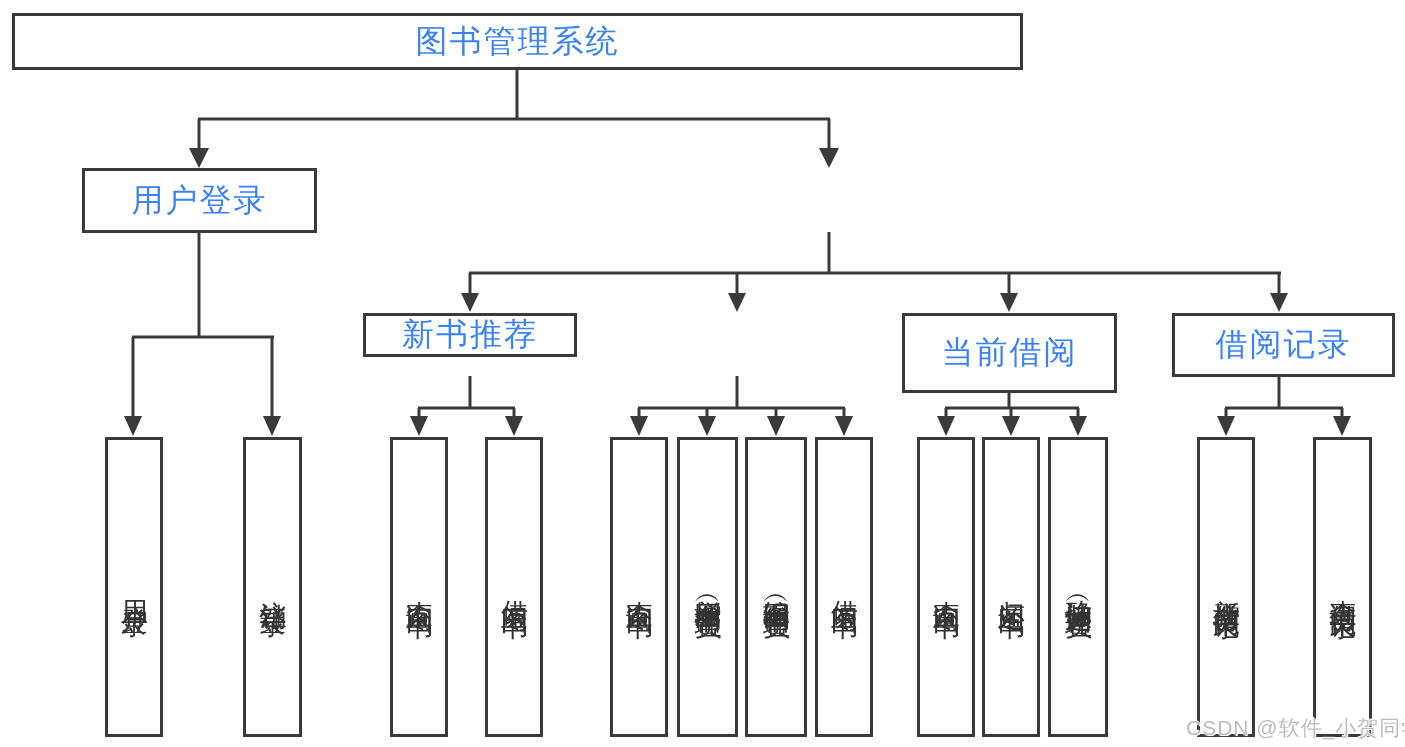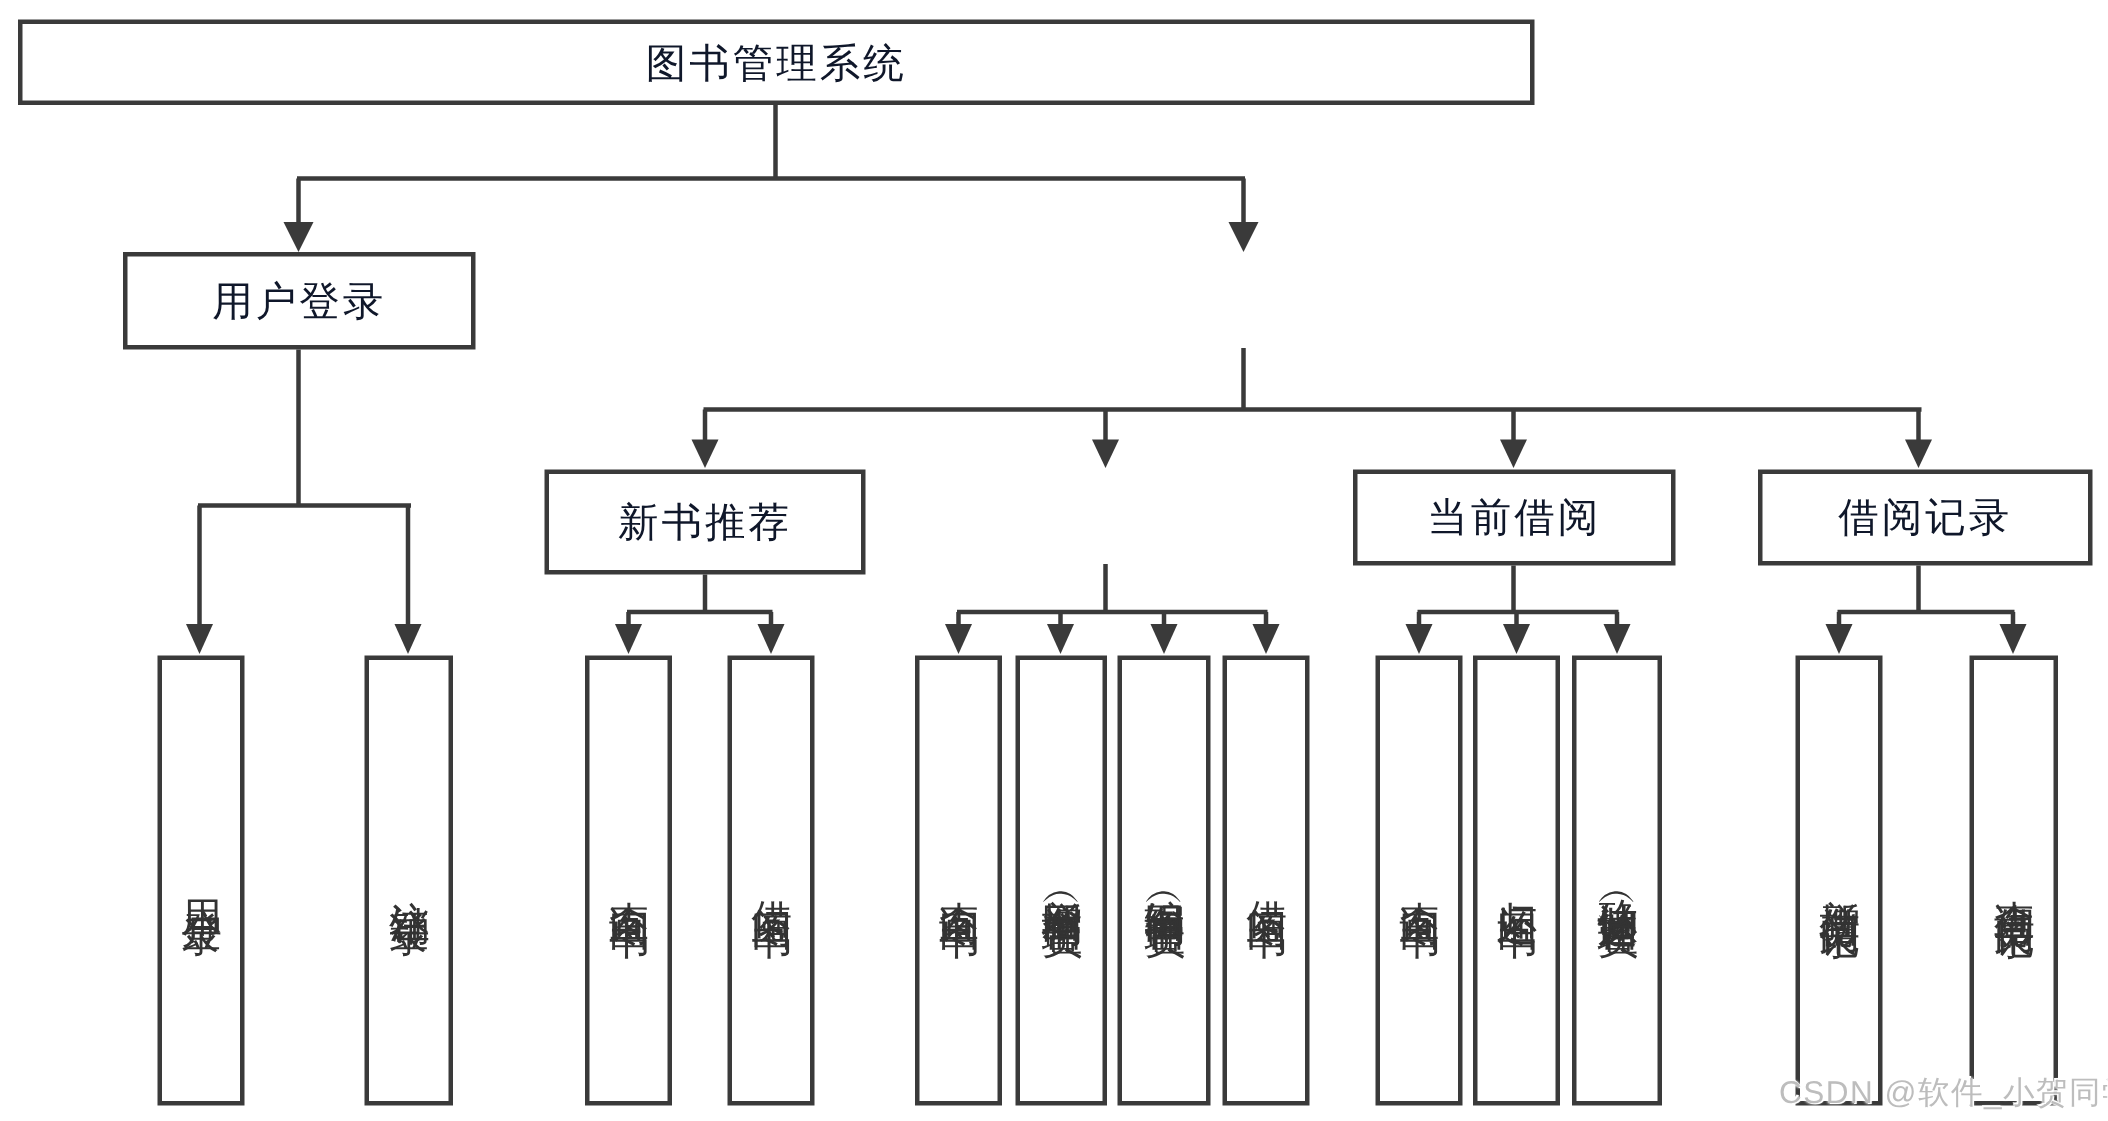--- a/index.html
+++ b/index.html
@@ -10,22 +10,22 @@
     font-family:"Liberation Sans","DejaVu Sans",sans-serif;
     overflow:hidden;
   }
   #wires{position:absolute;left:0;top:0;width:1405px;height:747px;}
   .box{
     position:absolute;
     box-sizing:border-box;
     border:3px solid #3a3a3a;
     background:#ffffff;
     display:flex;align-items:center;justify-content:center;
-    color:#0f172a;
-    font-size:27px;
+    color:#3b82f6;
+    font-size:32px;
     letter-spacing:2px;
     white-space:nowrap;
   }
   .vbox{
     position:absolute;
     box-sizing:border-box;
     border:3px solid #3a3a3a;
     background:#ffffff;
     display:flex;align-items:center;justify-content:center;
     color:#333333;
@@ -138,24 +138,24 @@
   </svg>
 
   <div class="box" style="left:12px;top:13px;width:1011px;height:57px;">
     <span>图书管理系统</span>
   </div>
 
   <div class="box" style="left:82px;top:168px;width:235px;height:65px;">
     <span>用户登录</span>
   </div>
 
-  <div class="box" style="left:363px;top:313px;width:214px;height:70px;text-align:right;">
+  <div class="box" style="left:363px;top:313px;width:214px;height:44px;text-align:right;">
     <span>新书推荐</span>
   </div>
-  <div class="box" style="left:902px;top:313px;width:215px;height:64px;">
+  <div class="box" style="left:902px;top:313px;width:215px;height:80px;">
     <span>当前借阅</span>
   </div>
   <div class="box" style="left:1172px;top:313px;width:223px;height:64px;">
     <span>借阅记录</span>
   </div>
 
   <div class="vbox" style="left:105px;top:437px;width:58px;height:300px;">
     <span>用户登录</span>
   </div>
   <div class="vbox" style="left:243px;top:437px;width:59px;height:300px;">

